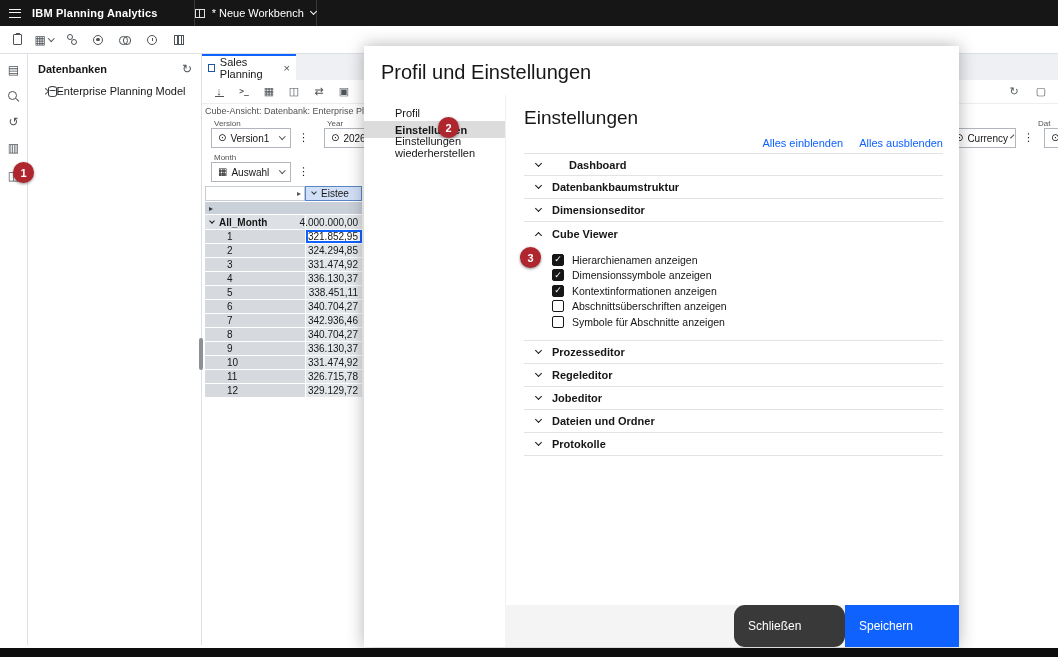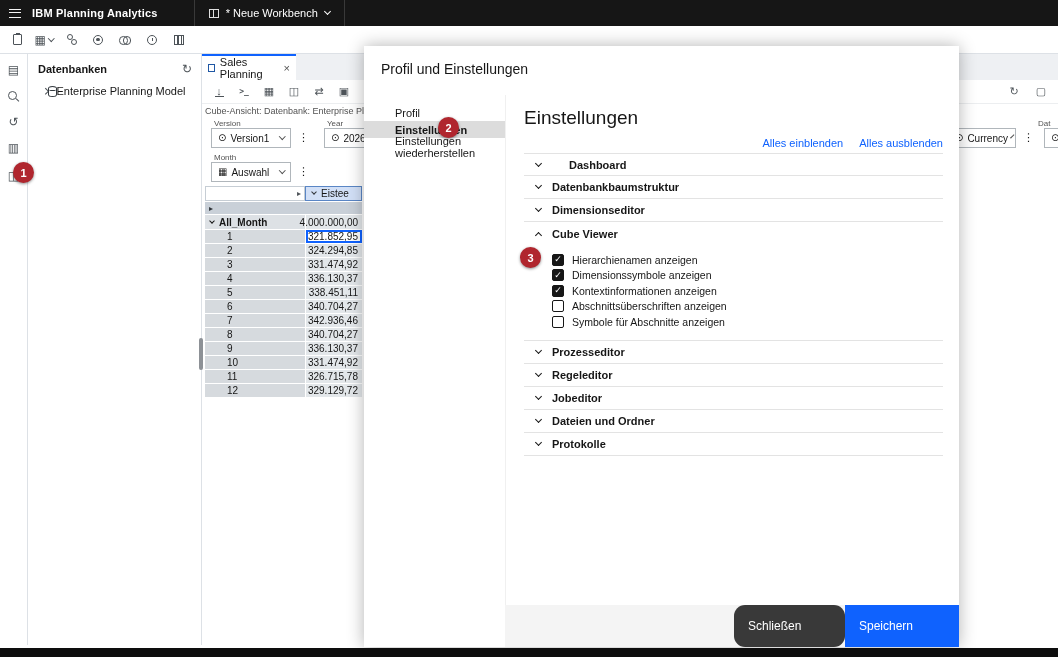--- a/index.html
+++ b/index.html
@@ -6,21 +6,21 @@
   html,body { background:#fff; }
   body { font-family:"Liberation Sans","DejaVu Sans",sans-serif; color:#161616; }
   .app { position:relative; width:1058px; height:657px; background:#fff; overflow:hidden; }
 
   
   .topbar { position:absolute; left:0; top:0; width:1058px; height:26px; background:#161616; display:flex; align-items:center; z-index:5; }
   .menu-btn { width:30px; height:26px; display:flex; align-items:center; justify-content:center; background:none; border:none; cursor:pointer; }
   .burger { display:block; width:12px; height:9px; border-top:1.5px solid #f4f4f4; border-bottom:1.5px solid #f4f4f4; position:relative; }
   .burger::after { content:""; position:absolute; left:0; right:0; top:2.4px; border-top:1.5px solid #f4f4f4; }
   .brand { color:#fff; font-size:11px; font-weight:700; margin-left:2px; letter-spacing:.2px; }
-  .wb-tab { margin-left:36px; height:26px; display:flex; align-items:center; gap:7px; padding:0 14px; border-left:1px solid #393939; border-right:1px solid #393939; color:#fff; font-size:11px; cursor:pointer; }
+  .wb-tab { margin-left:36px; height:26px; display:flex; align-items:center; gap:7px; padding:0 0; border-left:1px solid #393939; border-right:1px solid #393939; color:#fff; font-size:11px; cursor:pointer; }
   .wb-ic { width:10px; height:9px; border:1px solid #e0e0e0; position:relative; }
   .wb-ic::after { content:""; position:absolute; left:3px; top:0; bottom:0; border-left:1px solid #e0e0e0; }
 
   
   .chev { display:inline-block; width:6px; height:6px; border-right:1.4px solid currentColor; border-bottom:1.4px solid currentColor; }
   .chev.d { transform:rotate(45deg); margin-top:-3px; }
   .chev.u { transform:rotate(-135deg); margin-top:3px; }
   .chev.r { transform:rotate(-45deg); }
   .chev.xs { width:4.5px; height:4.5px; border-width:1.2px; }
   .wb-tab .chev { width:5px; height:5px; color:#fff; }
@@ -94,21 +94,21 @@
   .g-val { width:56px; margin-left:1px; background:#e3e7ea; display:flex; align-items:center; justify-content:flex-end; padding-right:4px; cursor:pointer; }
   .total .g-lab { background:#dde1e5; font-weight:700; padding-left:5px; gap:5px; }
   .total .g-lab .chev { width:4px; height:4px; }
   .g-val.selcell { background:#fff; outline:2px solid #0f62fe; outline-offset:-2px; }
 
   
   .sel-date { overflow:hidden; }
 
   
   .modal { position:absolute; left:364px; top:46px; width:595px; height:601px; background:#fff; z-index:40; box-shadow:0 0 16px rgba(0,0,0,.30); }
-  .m-title { position:absolute; left:17px; top:15px; font-size:14px; font-weight:400; }
+  .m-title { position:absolute; left:17px; top:15px; font-size:20px; font-weight:400; }
   .m-nav { position:absolute; left:0; top:58px; width:141px; }
   .m-nav-item { height:17px; display:flex; align-items:center; padding-left:31px; font-size:11px; cursor:pointer; }
   .m-nav-item.selected { background:#dcdcdc; font-weight:700; }
   .m-content { position:absolute; left:141px; top:49px; right:0; bottom:42px; background:#fff; border-left:1px solid #f0f0f0; }
   .m-heading { position:absolute; left:18px; top:12px; font-size:19px; font-weight:400; }
   .m-links { position:absolute; right:16px; top:42px; display:flex; gap:16px; }
   .m-link { font-size:11px; color:#0f62fe; cursor:pointer; background:none; border:none; }
   .acc { position:absolute; left:18px; right:16px; top:58px; }
   .acc-row { height:23px; display:flex; align-items:center; gap:11px; padding-left:12px; border-bottom:1px solid #e3e3e3; cursor:pointer; }
   .acc-row:first-child { border-top:1px solid #e3e3e3;gap:28px; }

